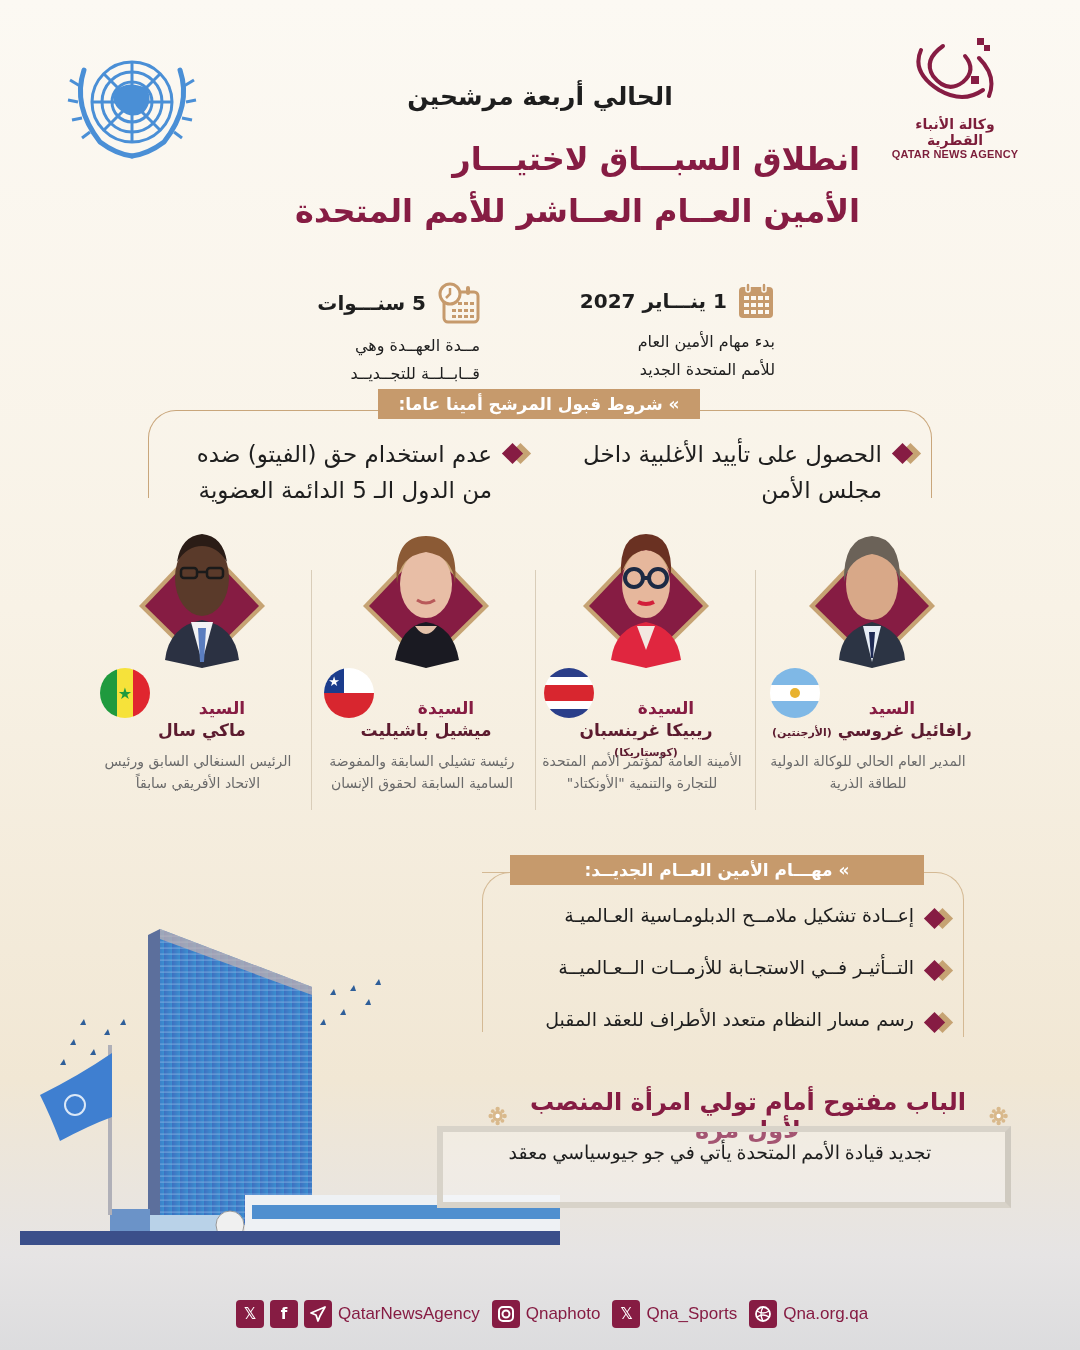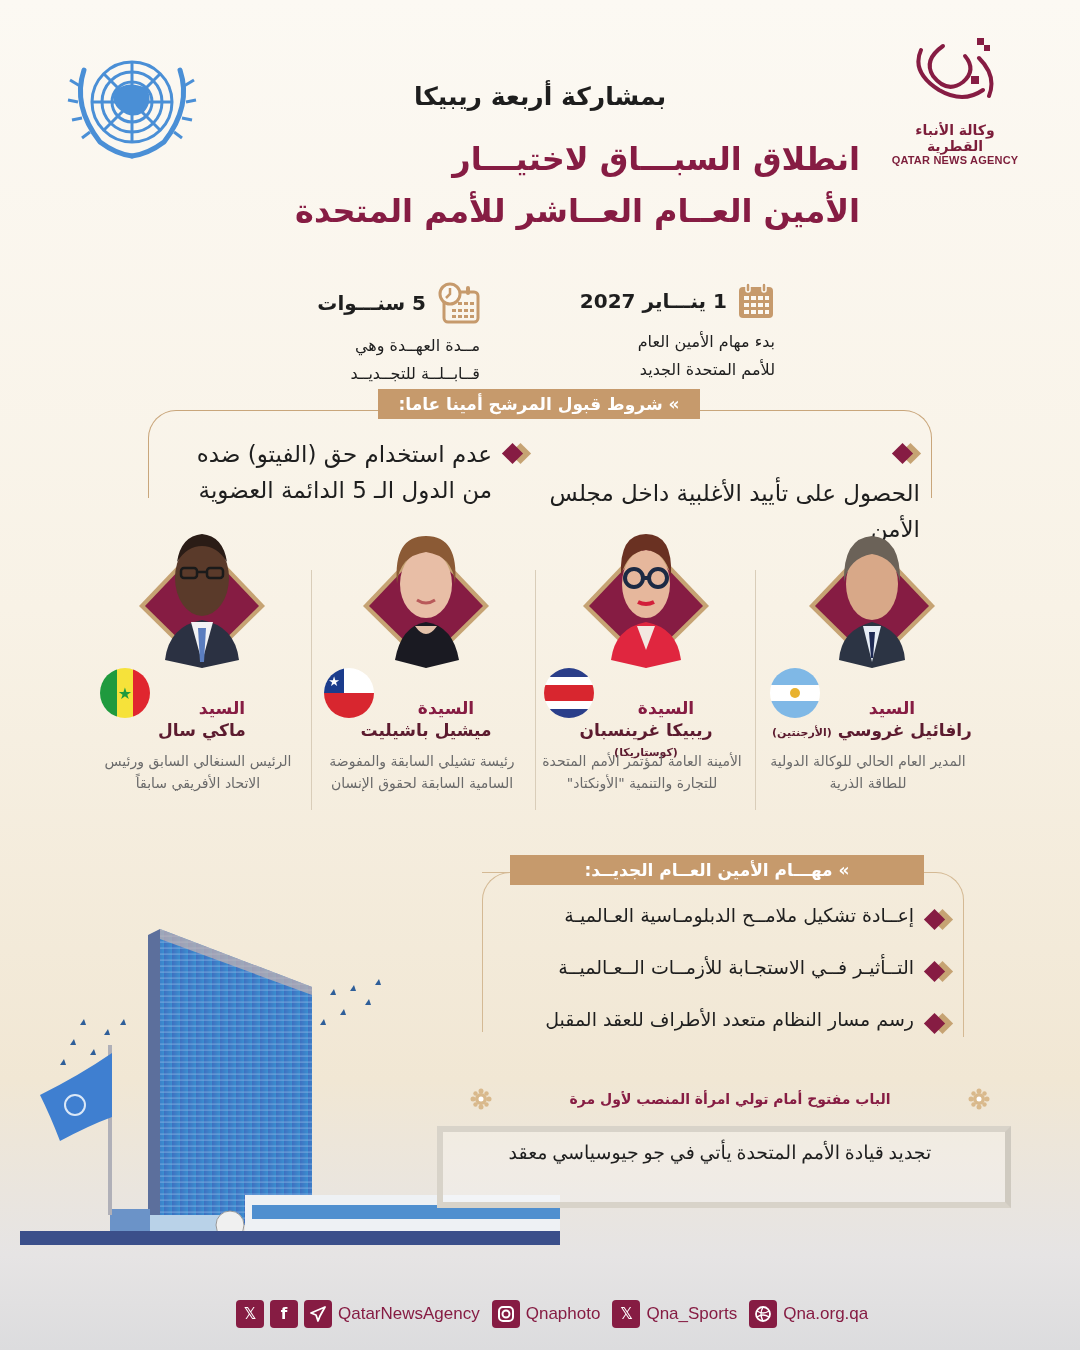--- a/index.html
+++ b/index.html
@@ -10,42 +10,42 @@
     background: linear-gradient(180deg, #fcf9f3 0%, #f8f2e6 45%, #f1e7d4 80%, #e6e4e4 93%, #dcdcde 100%);
     color: #1e1e1e;
   }
   .abs { position: absolute; }
   .rtl { direction: rtl; }
 
   
   .un-logo { left: 66px; top: 50px; width: 132px; height: 112px; }
   .qna-logo { left: 890px; top: 36px; width: 130px; height: 120px; text-align: center; }
   .qna-logo svg { display: block; margin: 0 auto; }
-  .qna-ar { font-size: 14px; font-weight: bold; color: #7c1d3a; margin-top: 18px; }
+  .qna-ar { font-size: 14px; font-weight: bold; color: #7c1d3a; margin-top: 12px; }
   .qna-en { font-family: "Liberation Sans", sans-serif; font-size: 11px; font-weight: bold; color: #7c1d3a; letter-spacing: 0.2px; }
 
   .subtitle { left: 300px; width: 480px; top: 82px; text-align: center; font-size: 25px; font-weight: bold; color: #1e1e1e; }
   .title-1, .title-2 { left: 220px; width: 640px; text-align: right; font-size: 32px; font-weight: bold; color: #861c43; }
   .title-1 { top: 140px; }
   .title-2 { top: 192px; }
 
   
   .info { top: 282px; }
   .info .head { display: flex; align-items: center; gap: 10px; font-size: 20px; font-weight: bold; }
   .info .desc { font-size: 16px; line-height: 28px; margin-top: 8px; text-align: right; }
   .info-start { left: 570px; width: 205px; }
   .info-term { left: 300px; width: 180px; }
 
   
   .cond-frame { left: 148px; top: 410px; width: 784px; height: 88px; border: 1.5px solid #c9a67b; border-bottom: none; border-radius: 28px 28px 0 0; }
   .banner { background: #c69a6c; color: #fff; font-size: 17px; font-weight: bold; text-align: center; height: 30px; line-height: 30px; }
   .cond-banner { left: 378px; top: 389px; width: 322px; }
   .cond-item { top: 436px; font-size: 23px; line-height: 36px; text-align: right; display: flex; gap: 10px; align-items: flex-start; }
   .cond-item .txt { flex: 1; }
-  .cond-1 { left: 540px; width: 380px; flex-direction: column; }
+  .cond-1 { left: 540px; width: 380px; }
   .cond-2 { left: 160px; width: 370px; }
 
   .dia { position: relative; width: 28px; height: 22px; flex: none; margin-top: 7px; }
   .dia i { position: absolute; top: 3px; width: 15px; height: 15px; transform: rotate(45deg); }
   .dia .back { right: 2px; background: #c6a373; }
   .dia .front { right: 10px; background: #861c43; }
 
   
   .cand { top: 522px; width: 220px; height: 300px; }
   .cand .sep { position: absolute; right: 0; top: 48px; width: 1px; height: 240px; background: #d9cdb9; }
@@ -57,28 +57,28 @@
   .cand .role { position: absolute; left: 0; right: 8px; top: 228px; text-align: center; font-size: 14px; line-height: 22px; color: #6a6a6a; }
   .cand-1 { left: 762px; }
   .cand-2 { left: 536px; }
   .cand-3 { left: 316px; }
   .cand-4 { left: 92px; }
 
   
   .task-frame { left: 482px; top: 872px; width: 482px; height: 165px; border: 1.5px solid #d4b994; border-bottom: none; border-left: none; border-radius: 0 28px 0 0; }
   .task-frame2 { left: 482px; top: 872px; width: 40px; height: 160px; border-left: 1.5px solid #d4b994; border-top: 1.5px solid #d4b994; border-radius: 28px 0 0 0; }
   .task-banner { left: 510px; top: 855px; width: 414px; }
-  .task { left: 490px; width: 462px; font-size: 19px; line-height: 32px; display: flex; gap: 10px; align-items: flex-end; }
+  .task { left: 490px; width: 462px; font-size: 19px; line-height: 32px; display: flex; gap: 10px; align-items: center; }
   .task .txt { flex: 1; text-align: right; }
   .task-1 { top: 899px; }
   .task-2 { top: 951px; }
   .task-3 { top: 1003px; }
 
   
-  .hl-title { left: 470px; width: 520px; top: 1088px; font-size: 14px; font-weight: bold; color: #861c43; text-align: center; display: flex; align-items: center; justify-content: space-between; }
+  .hl-title { left: 488px; width: 520px; top: 1088px; font-size: 24px; font-weight: bold; color: #861c43; text-align: center; display: flex; align-items: center; justify-content: space-between; }
   .rosette { width: 22px; height: 22px; }
   .quote-box { left: 437px; top: 1126px; width: 574px; height: 82px; border: 6px solid #d8d3c9; border-right-color: #cfcac0; background: rgba(255,255,255,0.25); }
   .quote { left: 450px; width: 540px; top: 1136px; text-align: center; font-size: 19px; line-height: 34px; color: #1e1e1e; font-family: Liberation Serif, serif; }
 
   
   .building { left: 20px; top: 925px; width: 540px; height: 330px; }
 
   
   .footer { left: 236px; top: 1298px; height: 32px; display: flex; align-items: center; gap: 6px; font-family: "Liberation Sans", sans-serif; font-size: 17px; color: #861c43; }
   .soc { width: 28px; height: 28px; background: #861c43; border-radius: 4px; display: inline-flex; align-items: center; justify-content: center; color: #fff; font-weight: bold; font-size: 15px; font-family: "DejaVu Sans", sans-serif; }
@@ -125,21 +125,21 @@
       <path d="M76 60 Q84 40 66 22"></path>
     </g>
     <rect x="64" y="2" width="7" height="7" fill="#861c43"></rect>
     <rect x="71" y="9" width="6" height="6" fill="#861c43"></rect>
     <rect x="58" y="40" width="8" height="8" fill="#861c43"></rect>
   </svg>
   <div class="qna-ar rtl">وكالة الأنباء القطرية</div>
   <div class="qna-en">QATAR NEWS AGENCY</div>
 </div>
 
-<div class="abs subtitle rtl">بمشاركة أربعة ريبيكا</div>
+<div class="abs subtitle rtl">الحالي أربعة مرشحين</div>
 <div class="abs title-1 rtl">انطلاق السبـــاق لاختيـــار</div>
 <div class="abs title-2 rtl">الأمين العــام العــاشر للأمم المتحدة</div>
 
 <div class="abs info info-start rtl">
   <div class="head">
     <svg width="38" height="38" viewBox="0 0 38 38">
       <rect x="2" y="5" width="34" height="31" rx="4" fill="#c69a6c"></rect>
       <rect x="9" y="1" width="4" height="9" rx="2" fill="#c69a6c" stroke="#fcf9f3" stroke-width="1.5"></rect>
       <rect x="25" y="1" width="4" height="9" rx="2" fill="#c69a6c" stroke="#fcf9f3" stroke-width="1.5"></rect>
       <g fill="#fcf9f3">

